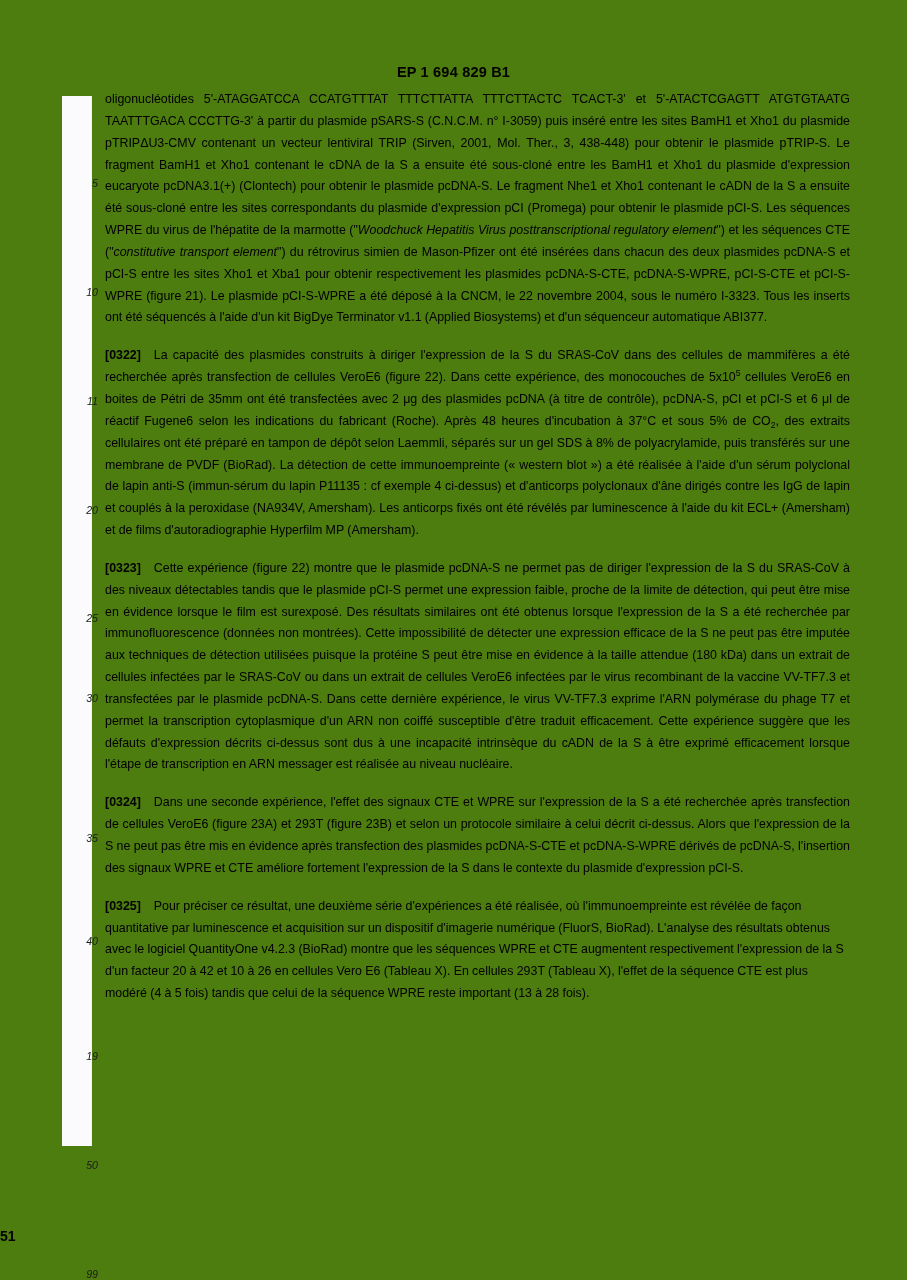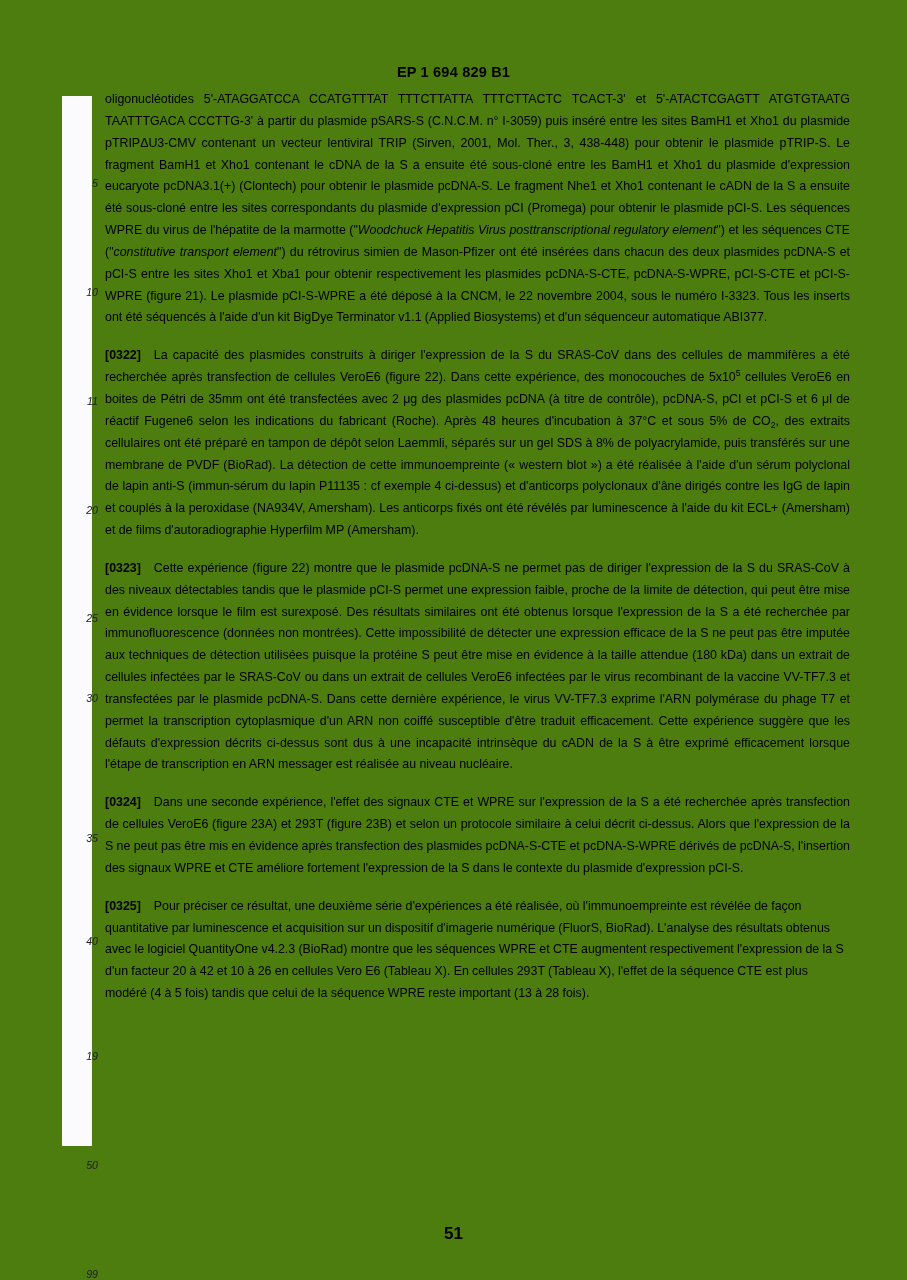--- a/index.html
+++ b/index.html
@@ -53,22 +53,21 @@
     font-size: 14.5px;
     font-weight: bold;
     letter-spacing: 0.2px;
   }
 
   .page-number {
     position: absolute;
     bottom: 36px;
     left: 0;
     width: 907px;
-    text-align: center;
-    font-size: 17px;
+    font-size: 14px;
     font-weight: bold;
   }
 
   .body-area {
     position: absolute;
     top: 89px;
     left: 105px;
     width: 745px;
   }
 

